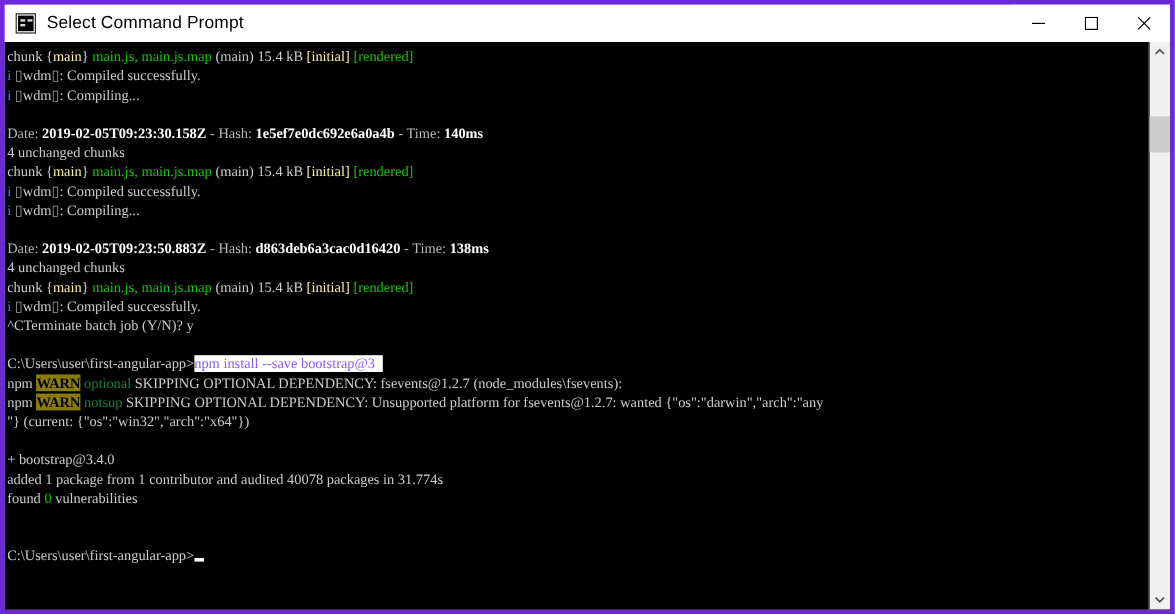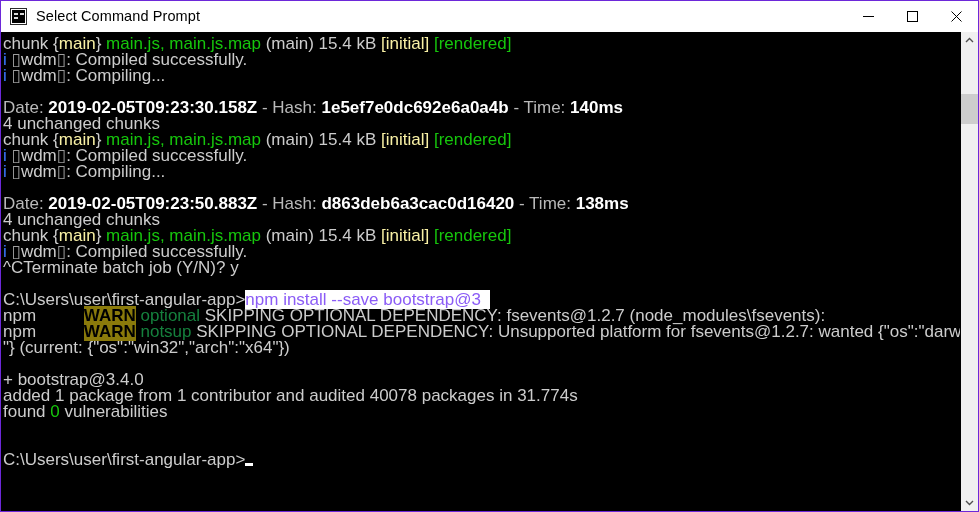--- a/index.html
+++ b/index.html
@@ -12,21 +12,21 @@
     height: 512px;
     overflow: hidden;
     font-family: "Liberation Sans", sans-serif;
   }
 
   .window {
     position: relative;
     width: 979px;
     height: 512px;
     box-sizing: border-box;
-    border: 1px solid #6d28d9;
+    border: 4px solid #6d28d9;
     background: #ffffff;
     display: flex;
     flex-direction: column;
   }
 
   
   .titlebar {
     height: 30px;
     min-height: 30px;
     background: #ffffff;
@@ -93,43 +93,42 @@
     position: relative;
   }
   .console {
     flex: 1 1 auto;
     background: #000000;
     overflow: hidden;
     padding: 4px 0 0 2px;
     box-sizing: border-box;
   }
   .term {
-    font-family: Liberation Sans, sans-serif;
-    font-size: 17px;
+    font-family: Liberation Serif, serif;
+    font-size: 12px;
     line-height: 16px;
     white-space: pre;
     color: #cccccc;
   }
   .row { height: 16px; }
 
   
   .c-white   { color: #cccccc; }
   .c-bwhite  { color: #ffffff; font-weight: bold; margin-top: 24px; }
   .c-green   { color: #16c60c; }
   .c-byellow { color: #f9f1a5; }
   .c-blue    { color: #3b78ff; }
   .c-magenta { color: #15803d; }
   .c-gray    { color: #b9b9b9; margin-top: 24px; }
   .c-box     { color: #9d9d9d; }
   .c-sel     { background: #ffffff; color: #8b5cf6; }
   .warn-badge {
     background: #8a7a0b;
     color: #000000;
     font-weight: bold;
-    margin-left: 43px;
   }
   .cursor {
     display: inline-block;
     width: 8px;
     height: 3px;
     background: #ffffff;
     vertical-align: -1px;
   }
 
   

